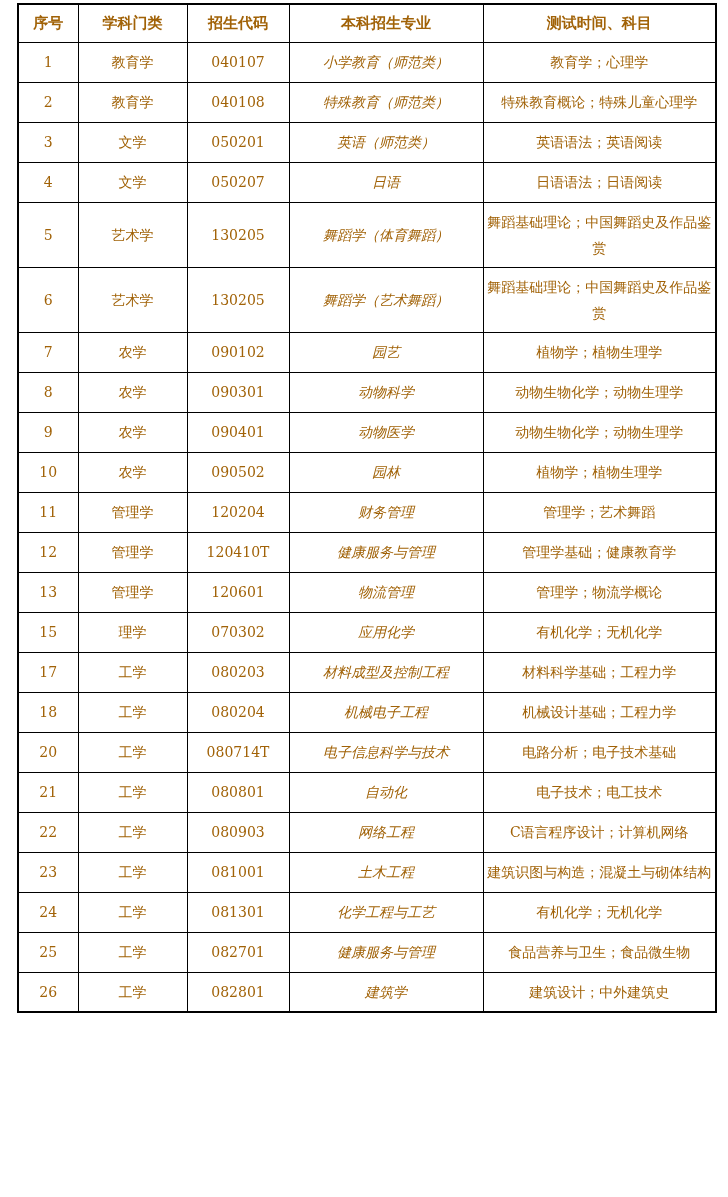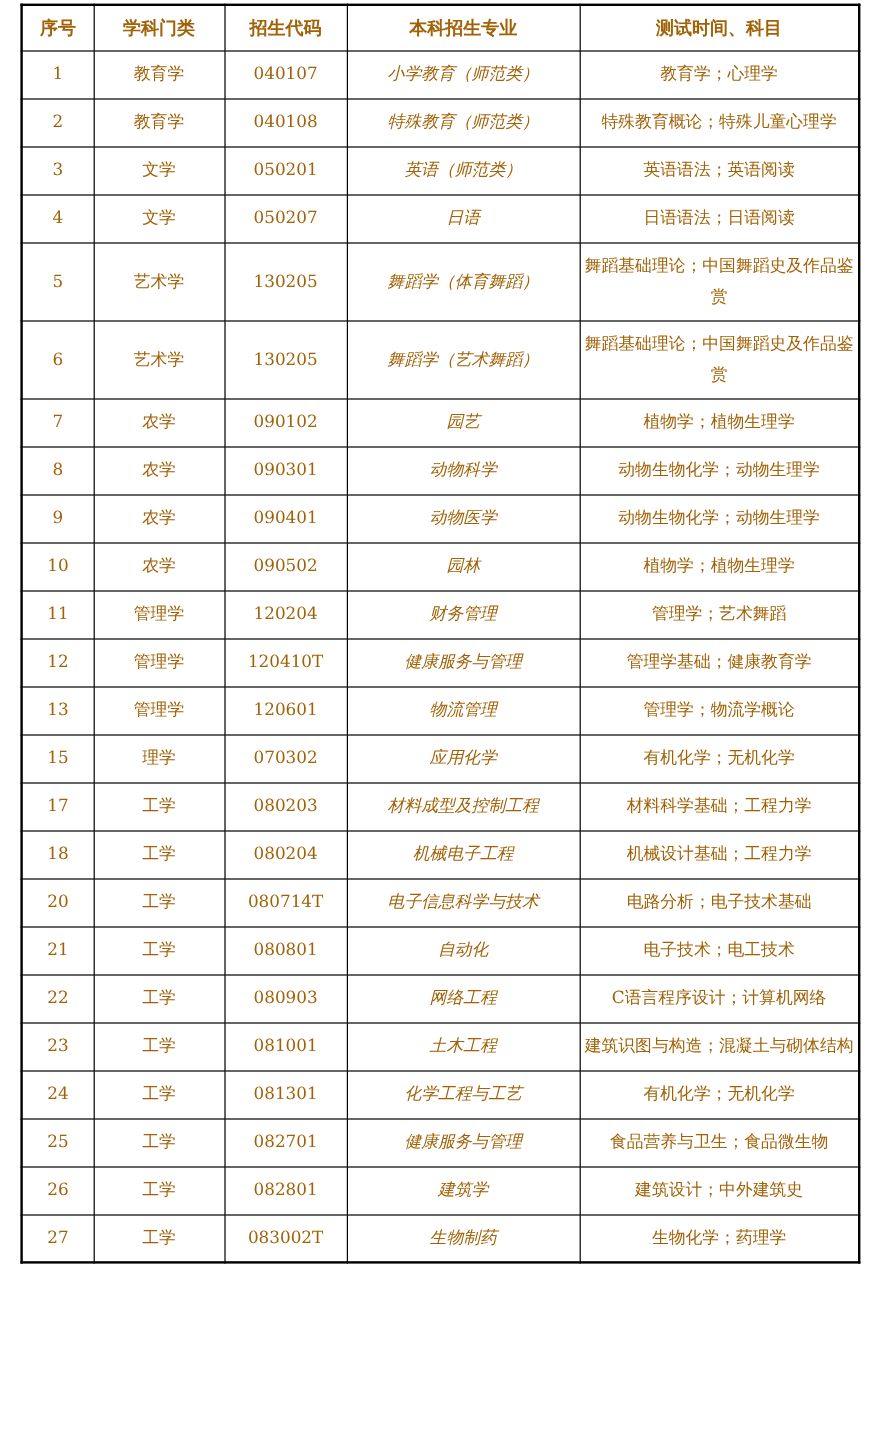--- a/index.html
+++ b/index.html
@@ -252,22 +252,15 @@
   </tr>
 
   <tr>
     <td class="cell-no">26</td>
     <td class="cell-category">工学</td>
     <td class="cell-code">082801</td>
     <td class="cell-major">建筑学</td>
     <td class="cell-subjects">建筑设计；中外建筑史</td>
   </tr>
 
-  <tr>
-    <td class="cell-no">27</td>
-    <td class="cell-category">工学</td>
-    <td class="cell-code">083002T</td>
-    <td class="cell-major">生物制药</td>
-    <td class="cell-subjects">生物化学；药理学</td>
-  </tr>
 </tbody>
   </table>
 </div>
 
 </body></html>

